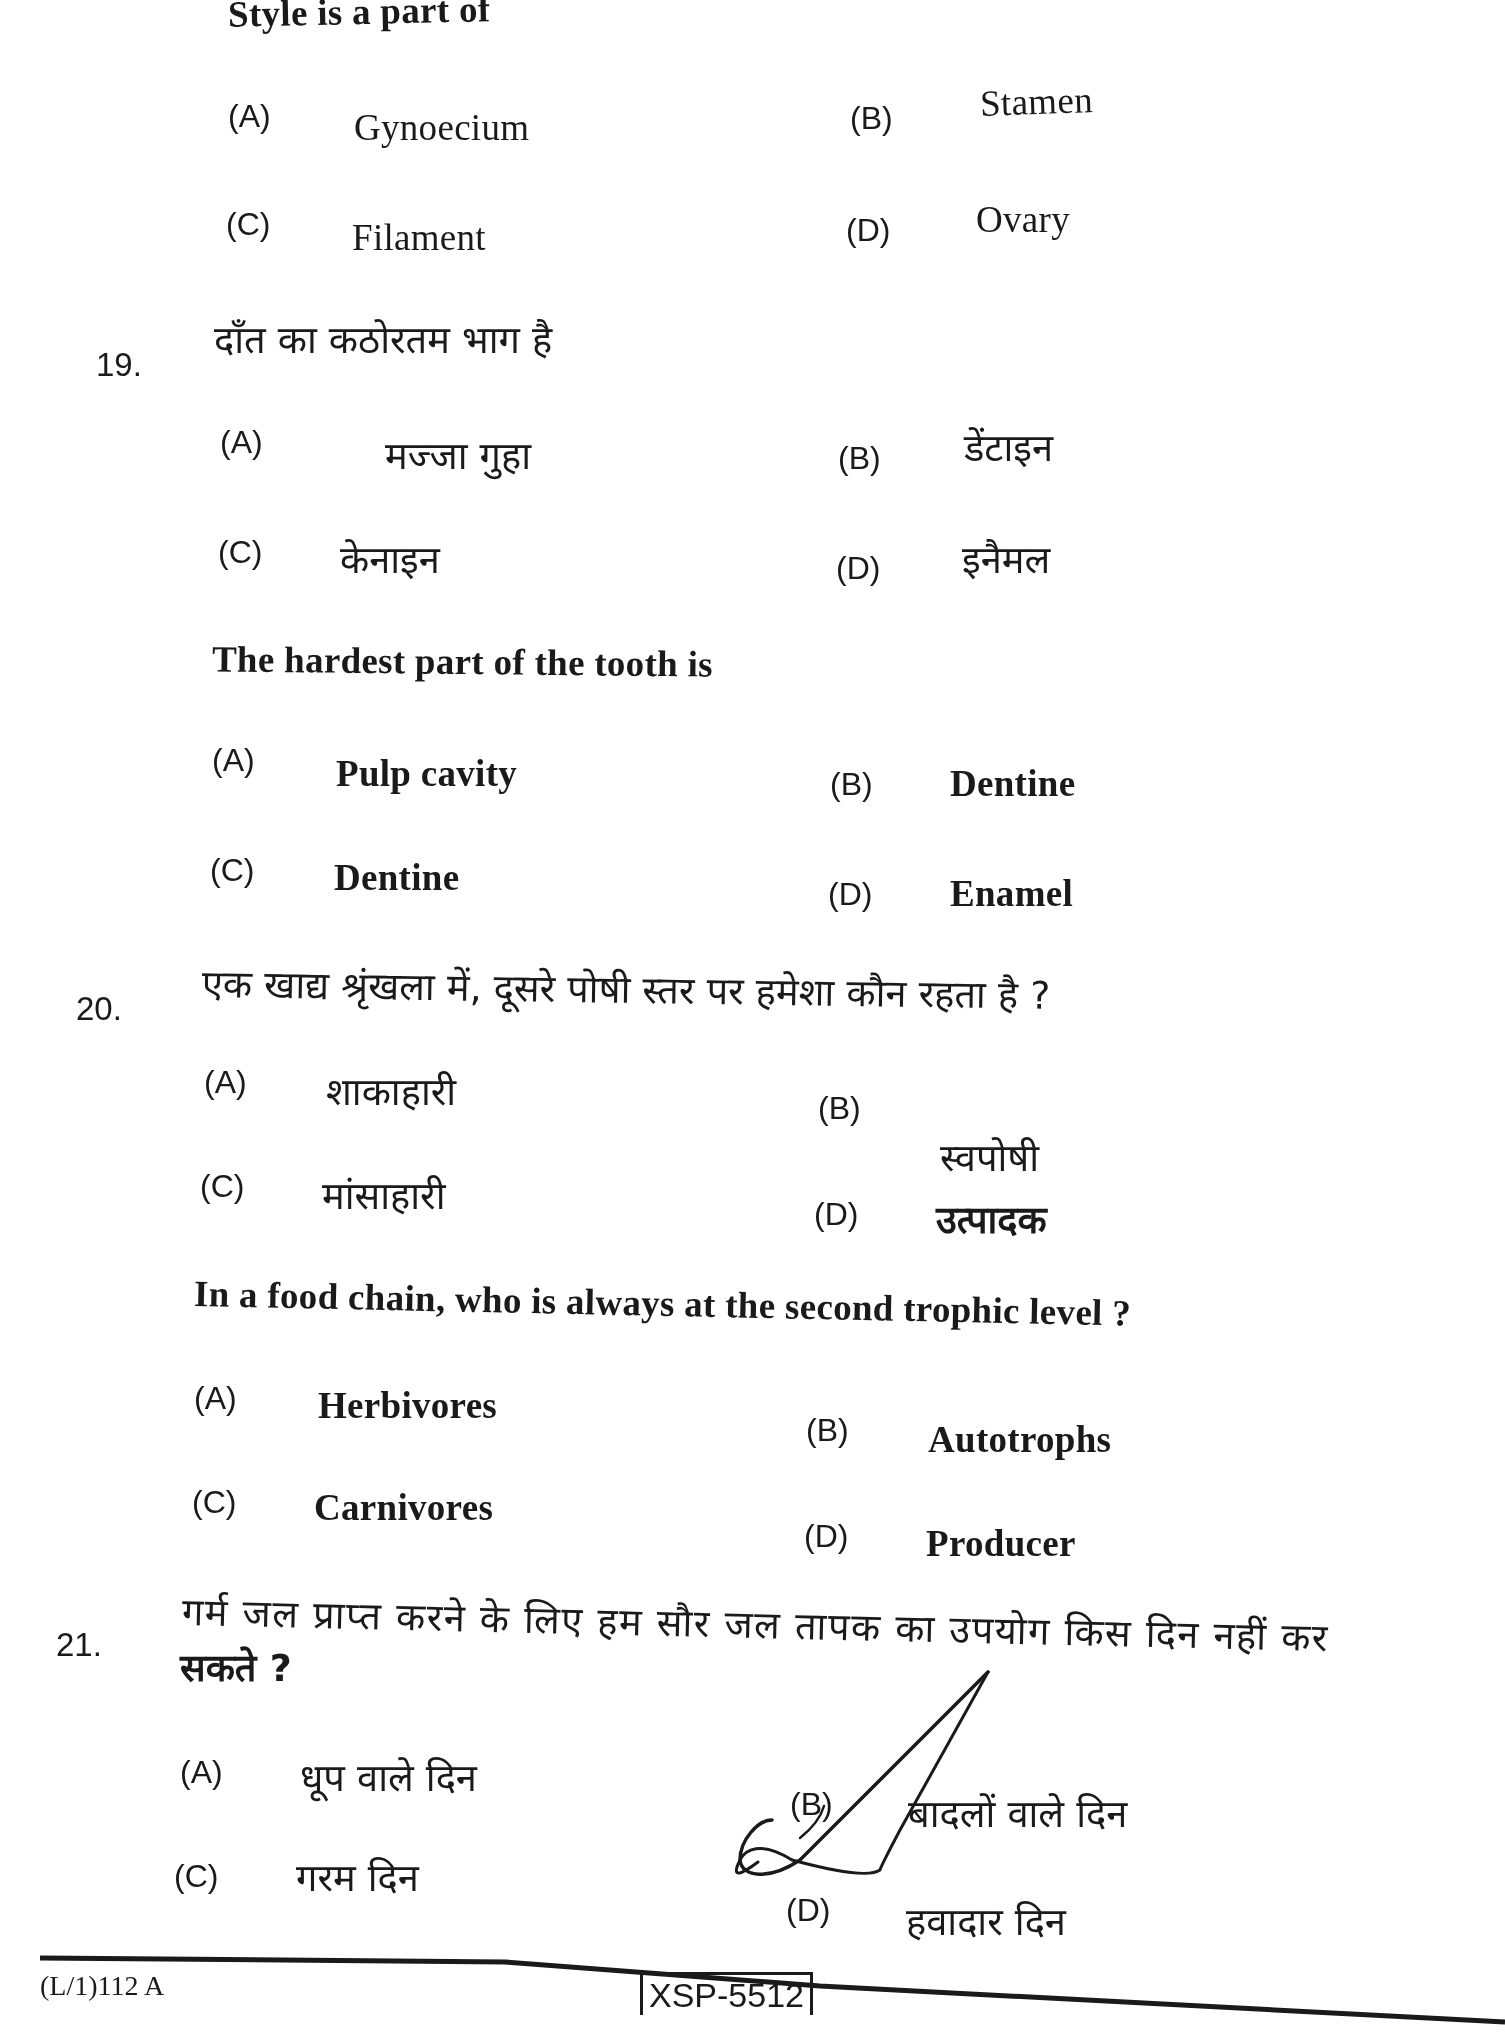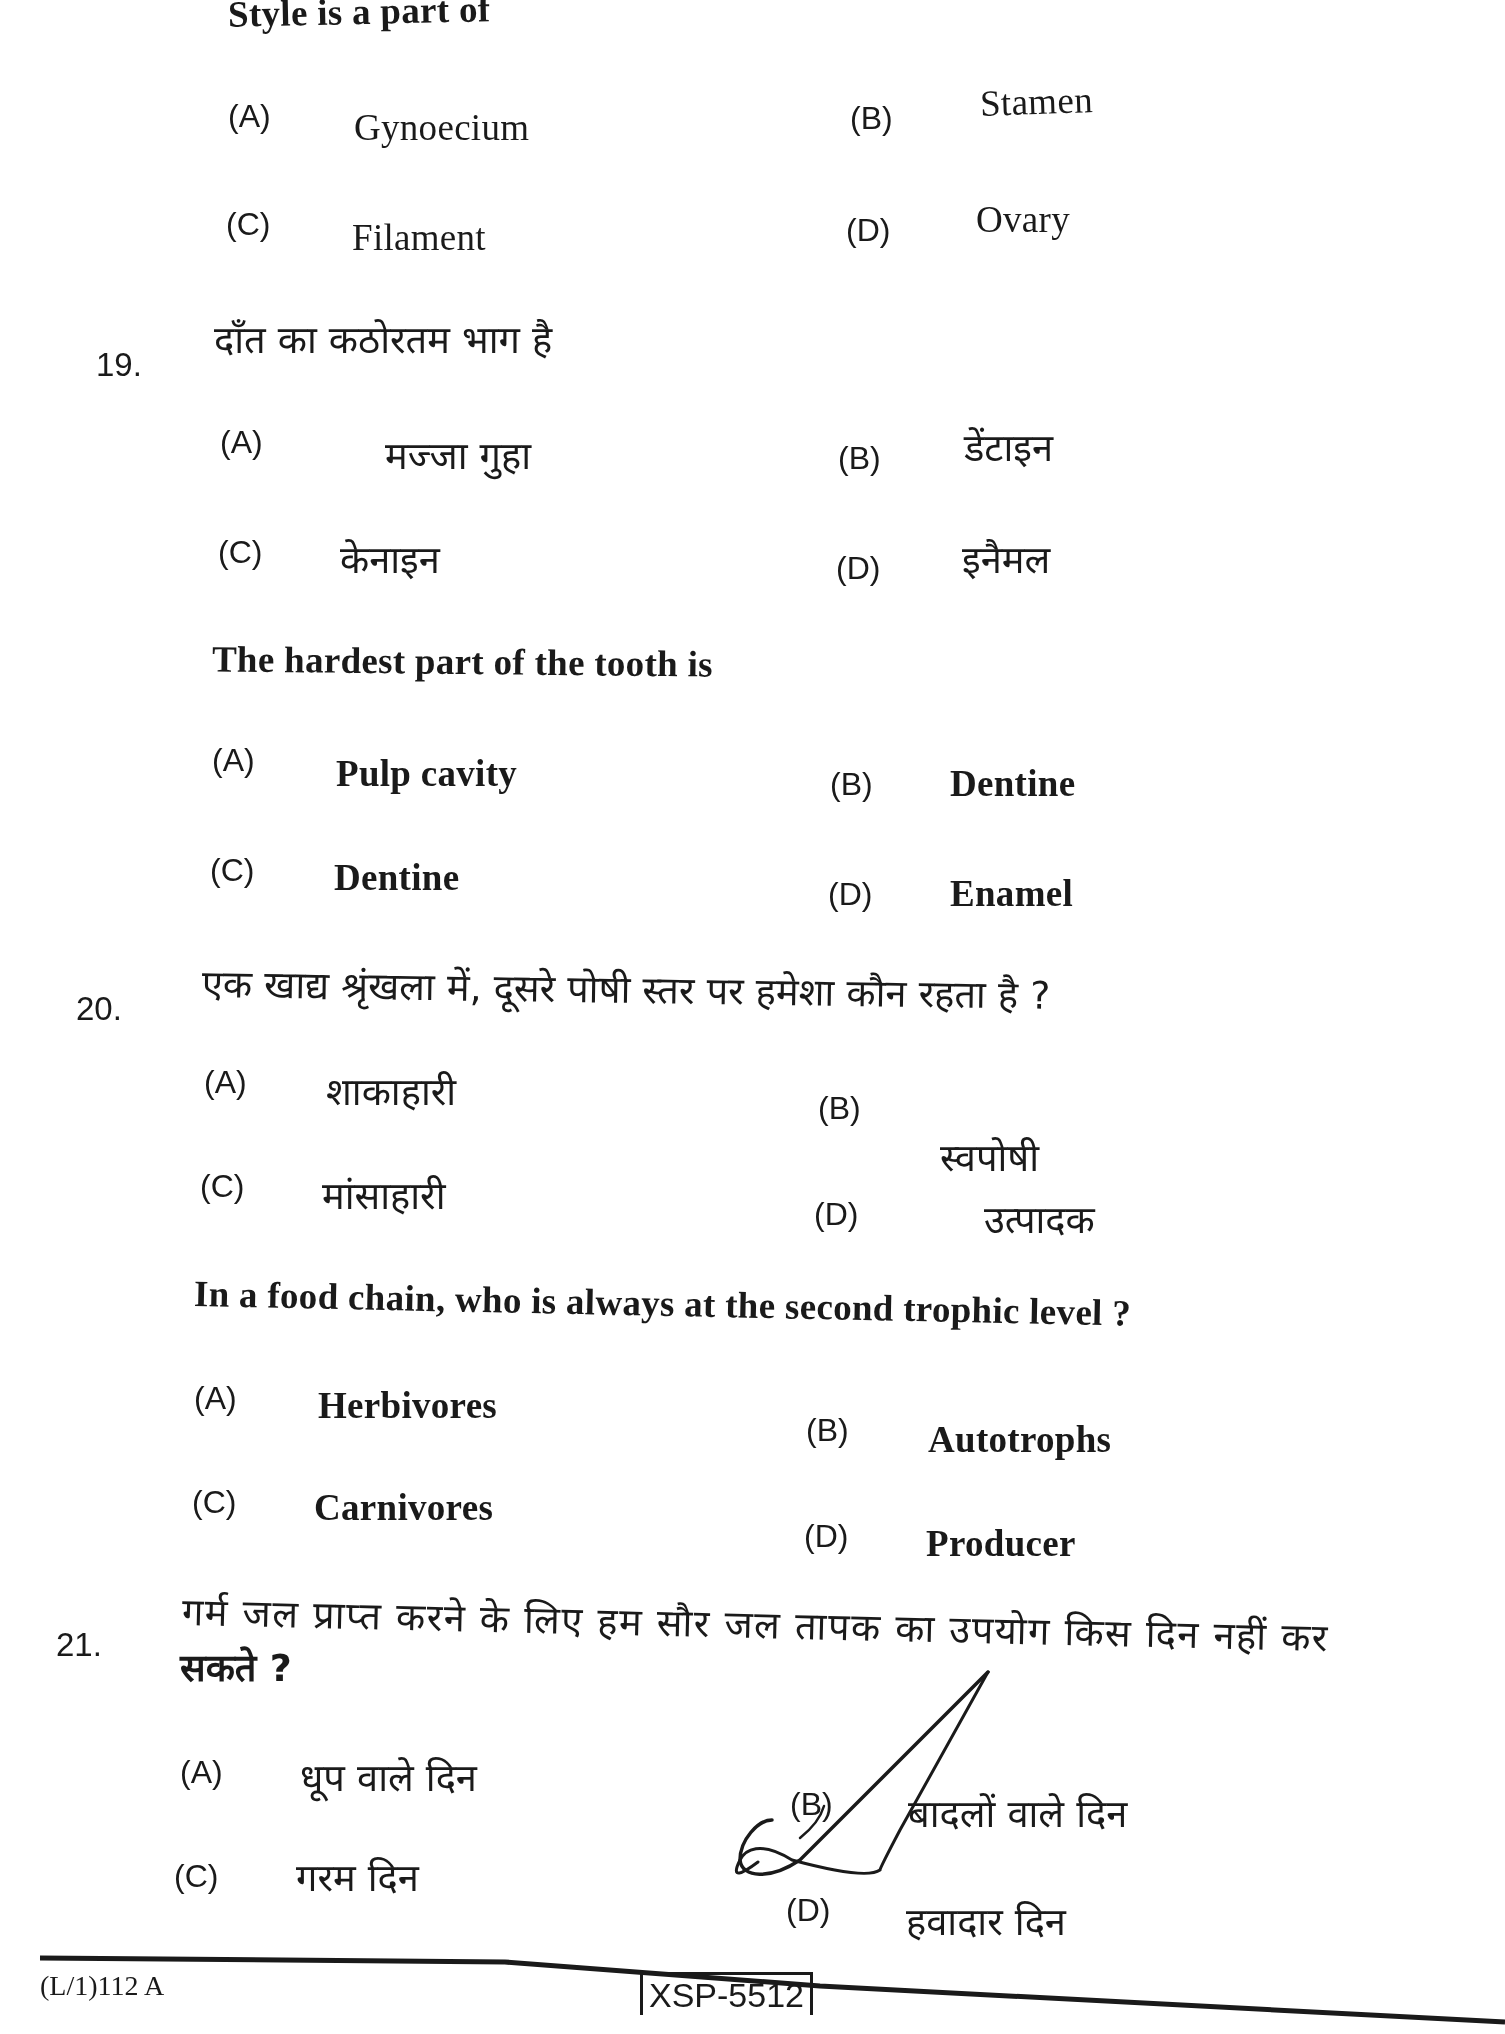--- a/index.html
+++ b/index.html
@@ -53,21 +53,21 @@
 
 <div class="abs qnum" style="left:76px; top:946px;">20.</div>
 <div class="abs hi" style="left:202px; top:956px; transform:rotate(0.8deg); transform-origin:left center;">एक खाद्य श्रृंखला में, दूसरे पोषी स्तर पर हमेशा कौन रहता है ?</div>
 <div class="abs lbl" style="left:204px; top:1064px;">(A)</div>
 <div class="abs hi" style="left:326px; top:1064px;">शाकाहारी</div>
 <div class="abs lbl" style="left:818px; top:1090px;">(B)</div>
 <div class="abs hi" style="left:940px; top:1082px;margin-top:48px;">स्वपोषी</div>
 <div class="abs lbl" style="left:200px; top:1168px;">(C)</div>
 <div class="abs hi" style="left:322px; top:1168px;">मांसाहारी</div>
 <div class="abs lbl" style="left:814px; top:1196px;">(D)</div>
-<div class="abs hi" style="left:984px; top:1192px;">उत्पादक</div>
+<div class="abs hi" style="left:936px; top:1192px;font-weight:bold;">उत्पादक</div>
 
 <div class="abs en" style="left:194px; top:1272px; transform:rotate(1.2deg); transform-origin:left center;">In a food chain, who is always at the second trophic level ?</div>
 <div class="abs lbl" style="left:194px; top:1380px;">(A)</div>
 <div class="abs en" style="left:318px; top:1384px;">Herbivores</div>
 <div class="abs lbl" style="left:806px; top:1412px;">(B)</div>
 <div class="abs en" style="left:928px; top:1418px;">Autotrophs</div>
 <div class="abs lbl" style="left:192px; top:1484px;">(C)</div>
 <div class="abs en" style="left:314px; top:1486px;">Carnivores</div>
 <div class="abs lbl" style="left:804px; top:1518px;">(D)</div>
 <div class="abs en" style="left:926px; top:1522px;">Producer</div>

